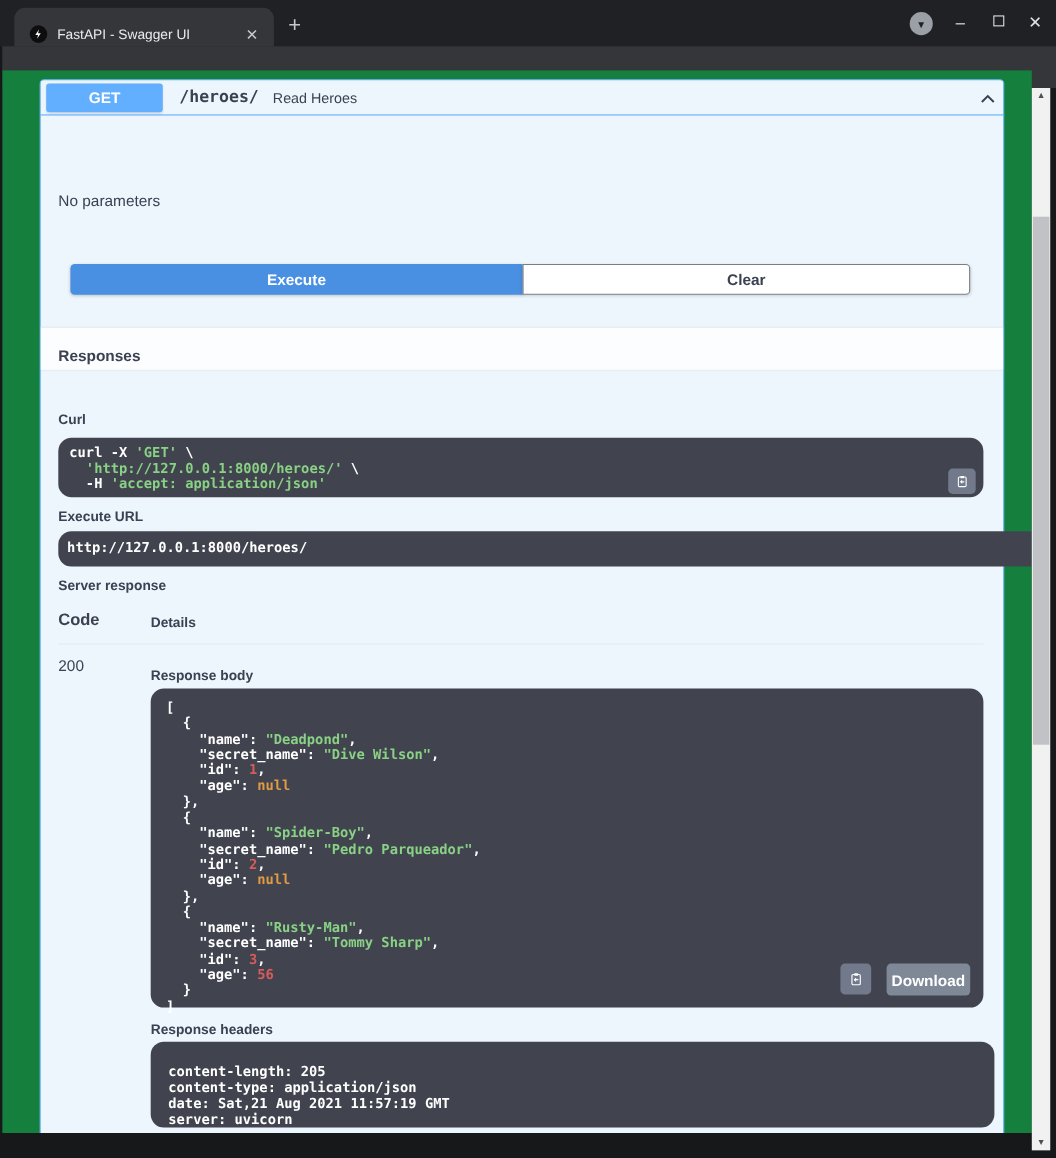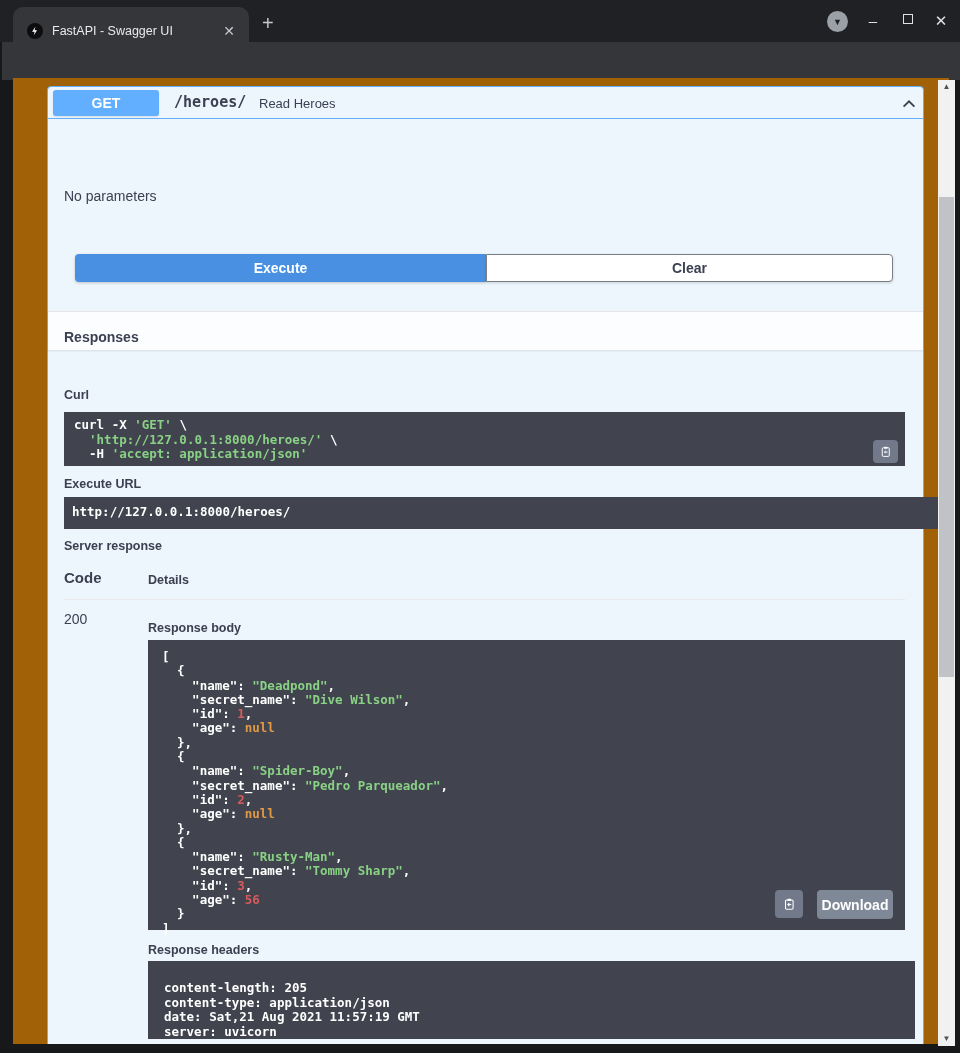--- a/index.html
+++ b/index.html
@@ -37,21 +37,21 @@
                 align-items:center;justify-content:center;}
   .incog-label{color:#e8eaed;font-size:13px;margin-left:7px;}
   .kebab{left:928px;top:50px;color:#dfe1e5;font-size:15px;letter-spacing:0;line-height:19px;}
 
   
   .edge-left{left:0;top:42px;width:2px;height:1011px;background:#17181a;}
   .edge-right{left:955px;top:80px;width:5px;height:973px;background:#17181a;}
   .edge-bottom{left:0;top:1046px;width:960px;height:7px;background:#17181a;}
 
   
-  .content{left:2px;top:78px;width:936px;height:966px;background:#a16207;overflow:hidden;margin-left:11px;}
+  .content{left:2px;top:64px;width:936px;height:966px;background:#15803d;overflow:hidden;}
   .scrollbar{left:938px;top:80px;width:17px;height:966px;background:#f1f1f1;}
   .scroll-arrow{width:17px;height:14px;color:#505050;font-size:8px;text-align:center;line-height:14px;}
   .scroll-thumb{left:1px;top:117px;width:15px;height:480px;background:#c0c2c5;}
 
   
   .opblock{left:34px;top:8px;width:877px;height:1000px;border:1px solid #61affe;
            border-radius:4px 4px 0 0;background:#edf5fd;color:#3b4151;}
   .op-header{left:0;top:0;width:875px;height:32px;border-bottom:1px solid #61affe;}
   .method-badge{left:5px;top:3px;width:106px;height:26px;border-radius:3px;background:#61affe;
                 color:#fff;font-weight:bold;font-size:14px;display:flex;align-items:center;
@@ -72,21 +72,21 @@
   .execute-btn{left:27px;top:167px;width:411px;height:28px;background:#4990e2;border-radius:4px 0 0 4px;
                color:#fff;font-weight:bold;font-size:14px;display:flex;align-items:center;
                justify-content:center;box-shadow:0 1px 3px rgba(0,0,0,.2);}
   .clear-btn{left:438px;top:167px;width:407px;height:28px;background:#fff;border:1px solid #7a7f87;
              border-radius:0 4px 4px 0;color:#3b4151;font-weight:bold;font-size:14px;display:flex;
              align-items:center;justify-content:center;box-shadow:0 1px 3px rgba(0,0,0,.15);}
   .responses-bar{left:0;top:224px;width:875px;height:39px;border-top:1px solid rgba(59,65,81,.12);}
   .responses-title{left:16px;top:17px;font-size:14px;font-weight:bold;}
 
   .mini-label{font-size:12.5px;font-weight:bold;color:#3b4151;}
-  .codeblock{background:#41444e;border-radius:0;color:#fff;}
+  .codeblock{background:#41444e;border-radius:12px;color:#fff;}
   .codeblock pre{margin:0;font-family:"DejaVu Sans Mono",monospace;font-weight:bold;
                  font-size:12.5px;line-height:14.5px;color:#fff;white-space:pre;}
   .curl-label{left:16px;top:301px;}
   .curl-block{left:16px;top:325px;width:841px;height:54px;padding:6px 10px;}
   .copy-chip{width:25px;height:23px;border-radius:4px;background:#71798b;display:flex;
              align-items:center;justify-content:center;}
   .curl-copy{left:825px;top:353px;}
   .requrl-label{left:16px;top:390px;}
   .requrl-block{left:16px;top:410px;width:923px;height:32px;padding:8px 8px;}
   .server-label{left:16px;top:452px;}

